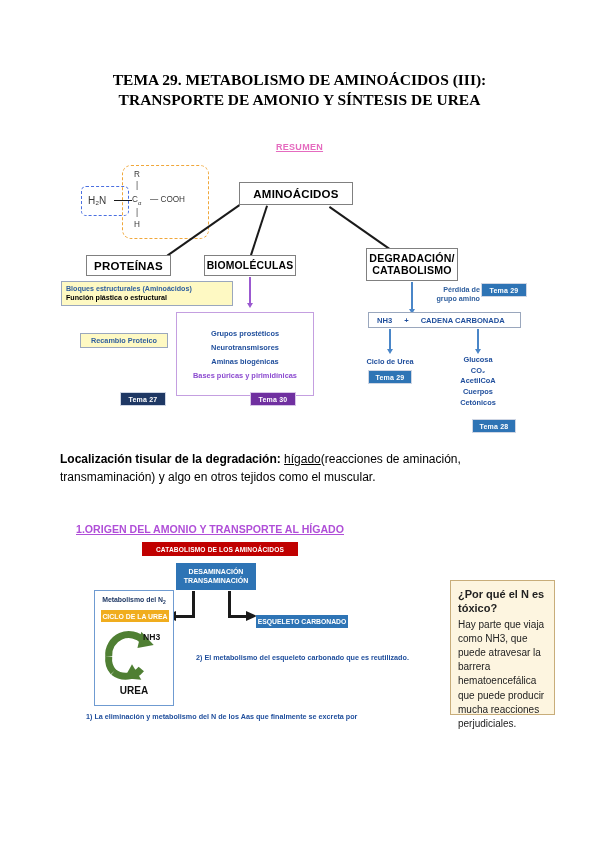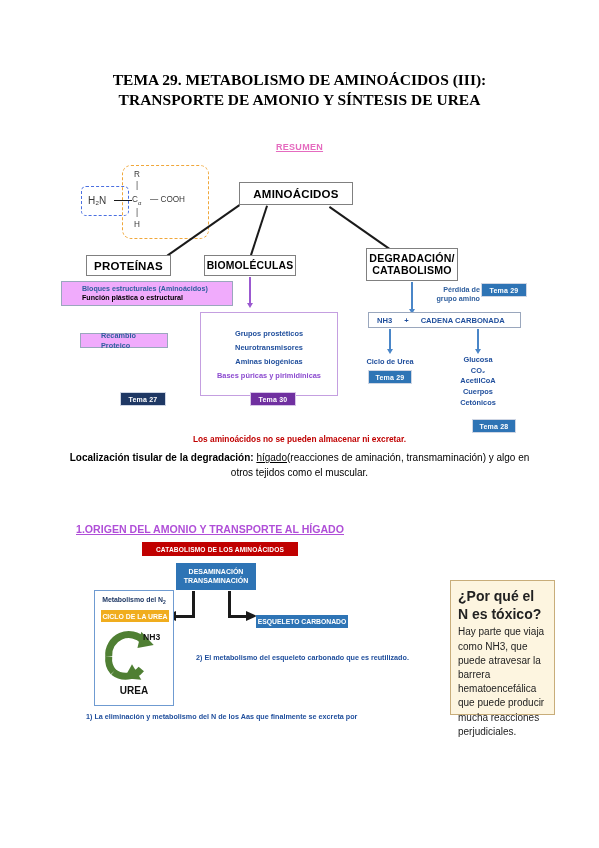--- a/index.html
+++ b/index.html
@@ -13,22 +13,22 @@
 
   .resumen{position:absolute;left:0;top:142px;width:599px;text-align:center;
     font-size:9px;font-weight:bold;color:#e56bbf;text-decoration:underline;letter-spacing:.3px;}
 
   
   .bx{position:absolute;box-sizing:border-box;}
   .hdr-box{border:1.2px solid #808080;background:#fff;display:flex;align-items:center;justify-content:center;
     font-weight:bold;font-size:11.5px;color:#000;letter-spacing:.2px;}
   .hdr-box.two{flex-direction:column;line-height:1.12;font-size:10.6px;}
 
-  .lightbox{border:1px solid #9aa7bd;background:#f0abfc;font-size:7.1px;font-weight:bold;line-height:1.32;
-    padding:3px 20px;box-sizing:border-box;}
+  .lightbox{border:1px solid #9aa7bd;background:#fef9c3;font-size:7.1px;font-weight:bold;line-height:1.32;
+    padding:3px 4px;box-sizing:border-box;}
   .blue-t{color:#2f5f9e;}
   .blk-t{color:#000;}
 
   .badge{position:absolute;box-sizing:border-box;color:#fff;font-size:7px;font-weight:bold;
     display:flex;align-items:center;justify-content:center;letter-spacing:.2px;}
   .badge.navy{background:#1f3864;border:1px solid #cfd6e4;}
   .badge.purple{background:#7030a0;border:1px solid #d8c6e8;}
   .badge.blue{background:#2e74b5;border:1px solid #cfd6e4;}
 
   .purple-panel{border:1px solid #c49fe0;background:#fff;box-sizing:border-box;
@@ -50,21 +50,21 @@
   .aa-t{position:absolute;font-size:8.2px;color:#3a3a3a;font-family:"Liberation Sans",sans-serif;}
 
   .nh3-row{position:absolute;border:1px solid #9aa7bd;background:#fff;box-sizing:border-box;
     display:flex;align-items:center;font-size:7.6px;font-weight:bold;color:#1f4e9c;}
 
   .stacklbl{position:absolute;font-size:7.4px;font-weight:bold;color:#1f4e9c;text-align:center;line-height:1.45;}
   .sidelbl{position:absolute;font-size:7.2px;font-weight:bold;color:#2f5f9e;line-height:1.3;}
 
   
   .redline{position:absolute;left:0;width:599px;text-align:center;font-size:8.3px;font-weight:bold;color:#c00000;}
-  .blackpar{position:absolute;left:60px;width:479px;text-align:center;font-size:10px;color:#000;line-height:1.5;}
+  .blackpar{position:absolute;left:60px;width:479px;text-align:left;font-size:12px;color:#000;line-height:1.5;}
   .blackpar b{font-weight:bold;}
   .blackpar u{text-decoration:underline;}
 
   
   .sec-h{position:absolute;font-size:10.6px;font-weight:bold;color:#b04fd8;text-decoration:underline;}
 
   .redbar{position:absolute;background:#c00000;color:#fff;font-size:6.6px;font-weight:bold;
     display:flex;align-items:center;justify-content:center;letter-spacing:.15px;box-sizing:border-box;}
   .bluebar{position:absolute;background:#2e74b5;color:#fff;font-size:7px;font-weight:bold;
     display:flex;flex-direction:column;align-items:center;justify-content:center;line-height:1.25;box-sizing:border-box;}
@@ -74,21 +74,21 @@
   .ureabox{position:absolute;border:1.3px solid #6f9bd1;background:#fff;box-sizing:border-box;}
   .urea-cap{position:absolute;font-size:6.9px;font-weight:bold;color:#1f3864;text-align:center;width:100%;}
   .orange-bar{position:absolute;background:#f0ad1e;color:#fff;font-size:6.9px;font-weight:bold;
     display:flex;align-items:center;justify-content:center;box-sizing:border-box;}
   .urea-word{position:absolute;width:100%;text-align:center;font-size:10px;font-weight:bold;color:#111;}
   .nh3-word{position:absolute;font-size:8.6px;font-weight:bold;color:#111;}
 
   .note-text{position:absolute;font-size:7.2px;font-weight:bold;color:#1f4e9c;line-height:1.35;}
 
   .yellowbox{position:absolute;border:1px solid #c8ad7a;background:#fdf5e0;box-sizing:border-box;padding:6px 7px;}
-  .yellowbox .q{font-size:14px;font-weight:bold;color:#222;line-height:1.3;display:block;margin-bottom:2px;}
+  .yellowbox .q{font-size:11px;font-weight:bold;color:#222;line-height:1.3;display:block;margin-bottom:2px;}
   .yellowbox .b{font-size:10px;color:#222;line-height:1.42;display:block;}
 </style>
 </head>
 <body>
 
 <div class="page">
 
   <div class="doc-title">
     <span>TEMA 29. METABOLISMO DE AMINOÁCIDOS (III):</span>
     <span>TRANSPORTE DE AMONIO Y SÍNTESIS DE UREA</span>
@@ -141,21 +141,21 @@
     <span>Recambio Proteico</span>
   </div>
 
   <div class="badge navy" style="left:120px;top:392px;width:46px;height:14px;">
     <span>Tema 27</span>
   </div>
 
   <div class="vpurple" style="left:249px;top:277px;height:27px;"></div>
   <div class="arrowdown" style="left:246.8px;top:303px;border-top:5px solid #9b59d0;"></div>
 
-  <div class="purple-panel" style="position:absolute;left:200px;top:312px;width:138px;height:84px;align-items:center;">
+  <div class="purple-panel" style="position:absolute;left:176px;top:312px;width:138px;height:84px;align-items:center;">
     <span>Grupos prostéticos</span>
     <span>Neurotransmisores</span>
     <span>Aminas biogénicas</span>
     <span class="pl">Bases púricas y pirimidínicas</span>
   </div>
 
   <div class="badge purple" style="left:250px;top:392px;width:46px;height:14px;">
     <span>Tema 30</span>
   </div>
 
@@ -194,21 +194,20 @@
     <div>Glucosa</div>
     <div>CO₂</div>
     <div>AcetilCoA</div>
     <div>Cuerpos</div>
     <div>Cetónicos</div>
   </div>
   <div class="badge blue" style="left:472px;top:419px;width:44px;height:14px;">
     <span>Tema 28</span>
   </div>
 
-  <div class="redline" style="top:434px;">Los aminoácidos no se pueden almacenar ni excretar.</div>
   <div class="blackpar" style="top:450px;">
     <b>Localización tisular de la degradación:</b>
     <u>hígado</u><span>(reacciones de aminación, transmaminación) y algo en otros tejidos como el muscular.</span>
   </div>
 
   <div class="sec-h" style="left:76px;top:523px;">1.ORIGEN DEL AMONIO Y TRANSPORTE AL HÍGADO</div>
 
   <div class="redbar" style="left:142px;top:542px;width:156px;height:14px;">
     <span>CATABOLISMO DE LOS AMINOÁCIDOS</span>
   </div>

